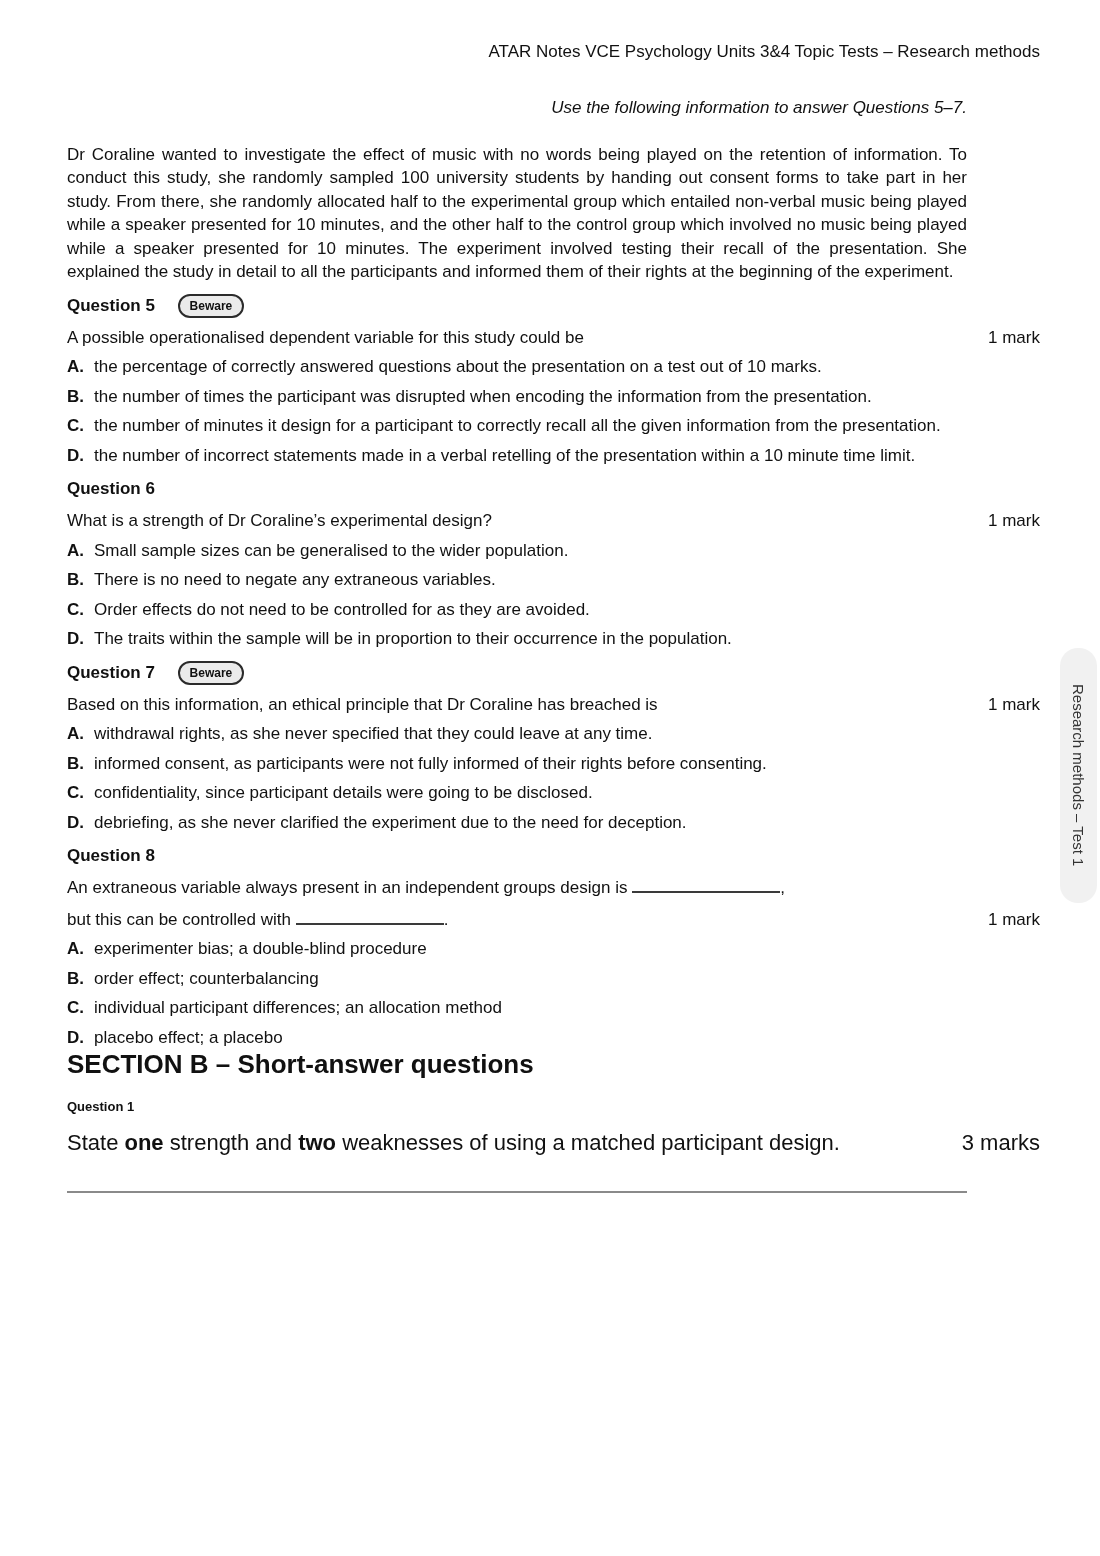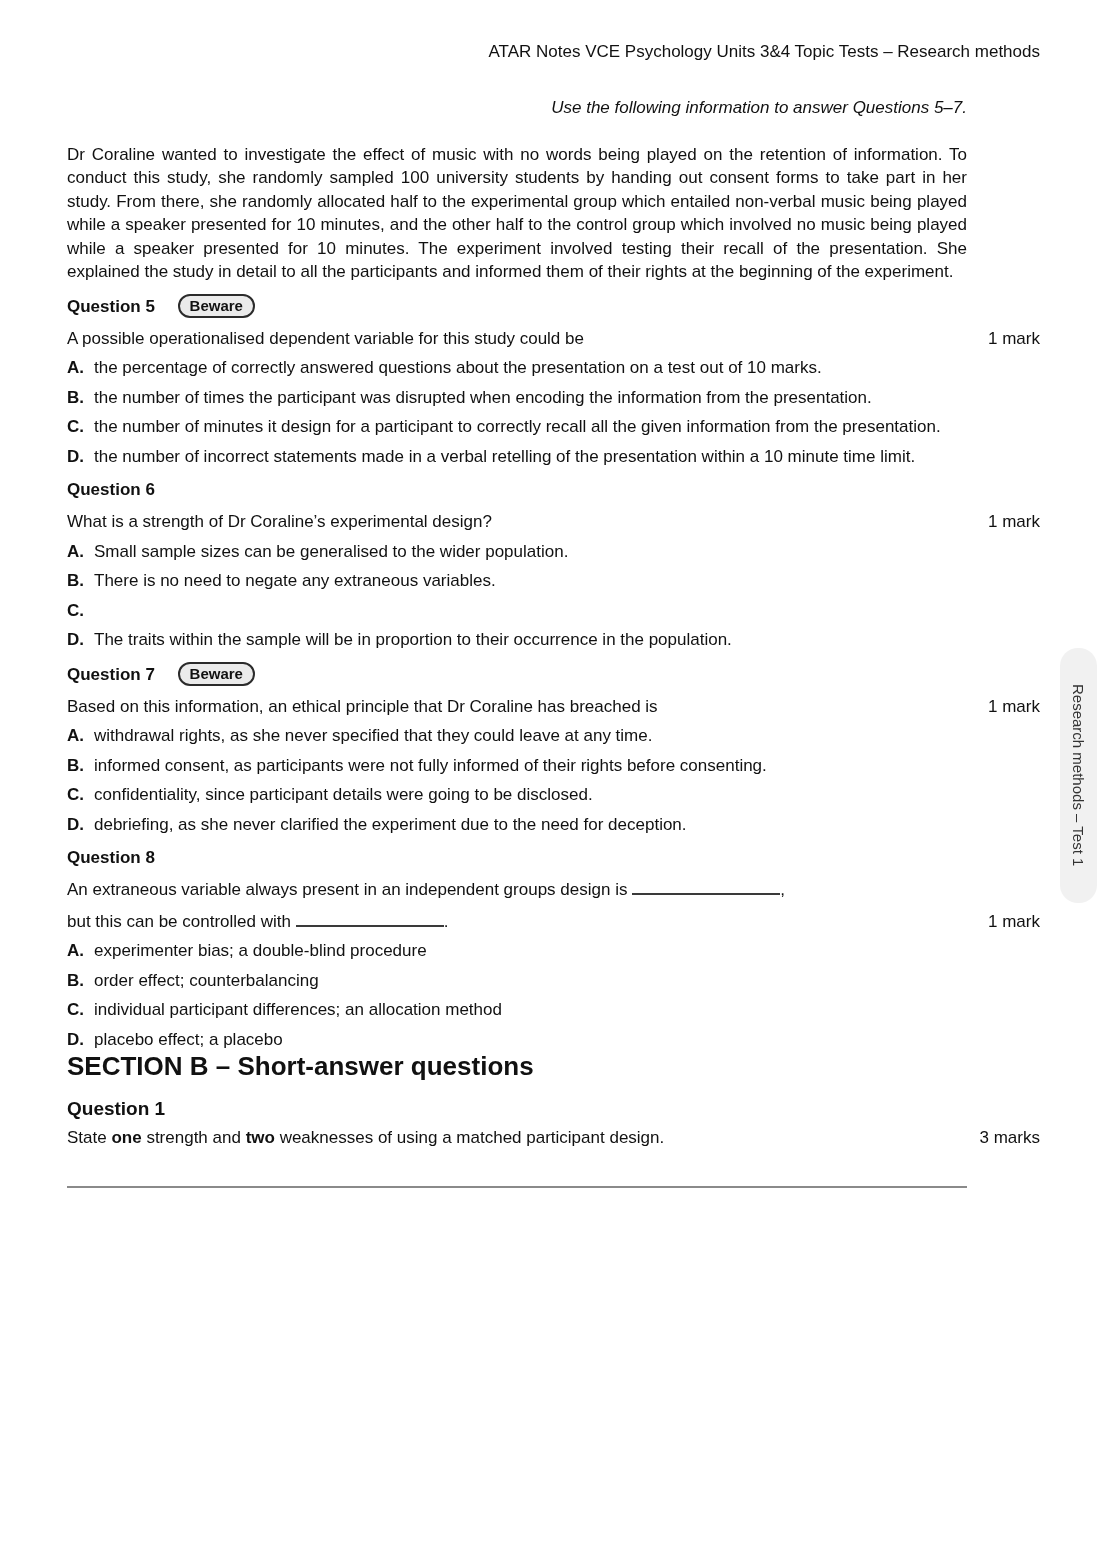--- a/index.html
+++ b/index.html
@@ -9,33 +9,33 @@
   }
   .wrapper { position:absolute; left:67px; top:0; width:973px; }
   .header { margin-top:40px; text-align:right; font-size:17px; line-height:23px; }
   .instruction { margin-top:33px; padding-right:73px; text-align:right; font-style:italic; font-size:17px; line-height:23.5px; }
   .intro { margin:23px 0 9px 0; padding-right:73px; text-align:justify; font-size:17px; line-height:23.5px; }
   .question { margin-top:10px; font-size:17px; }
   .q-head { font-weight:700; line-height:24px; }
   .badge {
     display:inline-block; margin-left:18px; padding:0 10px;
     border:2px solid #2b2b2b; border-radius:13px; background:#ebebeb;
-    font-size:15px; font-weight:700; line-height:20px; vertical-align:1px;
+    font-size:12px; font-weight:700; line-height:20px; vertical-align:1px;
   }
   .q-stem { position:relative; margin-top:8px; padding-right:73px; line-height:23.5px; }
   .q-stem-line { position:relative; padding-right:73px; line-height:23.5px;margin-top:8px; }
   .q-stem-line.firstline { margin-top:8px; }
   .marks { position:absolute; right:0; bottom:0; font-weight:400; }
   .option { display:flex; margin-top:6px; padding-right:73px; line-height:23.5px; }
   .letter { flex:0 0 27px; font-weight:700; }
   .opt-text { flex:1; text-align:justify; }
   .blank { display:inline-block; width:148px; height:14px; border-bottom:2px solid #3a3a3a; }
   .section-title { font-size:26px; font-weight:700; line-height:30px; }
-  .q1-label { margin-top:16px; font-size:19px; font-weight:700; line-height:24px; }
-  .q1-stem { position:relative; margin-top:5px; padding-right:73px; font-size:17px; line-height:23.5px; }
+  .q1-label { margin-top:16px; font-size:13px; font-weight:700; line-height:24px; }
+  .q1-stem { position:relative; margin-top:12px; padding-right:73px; font-size:22px; line-height:23.5px; }
   .bold { font-weight:700; }
   .answer-lines { padding-right:73px; }
   .answer-line { height:50px; border-bottom:2px solid #8a8a8a; }
   .answer-line.first { height:36px; }
   .footer-page { position:absolute; left:67px; top:1492px; width:973px; text-align:center; font-size:17px; font-weight:700; }
   .footer-copy { position:absolute; left:67px; top:1516px; width:973px; text-align:center; font-size:16px; }
   .side-tab {
     position:absolute; left:1060px; top:648px; width:37px; height:255px;
     background:#f1f1f1; border-radius:18px;
     display:flex; align-items:center; justify-content:center;
@@ -92,20 +92,21 @@
       <div class="option">
         <span class="letter">A.</span>
         <span class="opt-text">Small sample sizes can be generalised to the wider population.</span>
       </div>
       <div class="option">
         <span class="letter">B.</span>
         <span class="opt-text">There is no need to negate any extraneous variables.</span>
       </div>
       <div class="option">
         <span class="letter">C.</span>
+        <span class="opt-text">Order effects do not need to be controlled for as they are avoided.</span>
       </div>
       <div class="option">
         <span class="letter">D.</span>
         <span class="opt-text">The traits within the sample will be in proportion to their occurrence in the population.</span>
       </div>
     </div>
 
     <div class="question">
       <div class="q-head">
         <span>Question 7</span>

